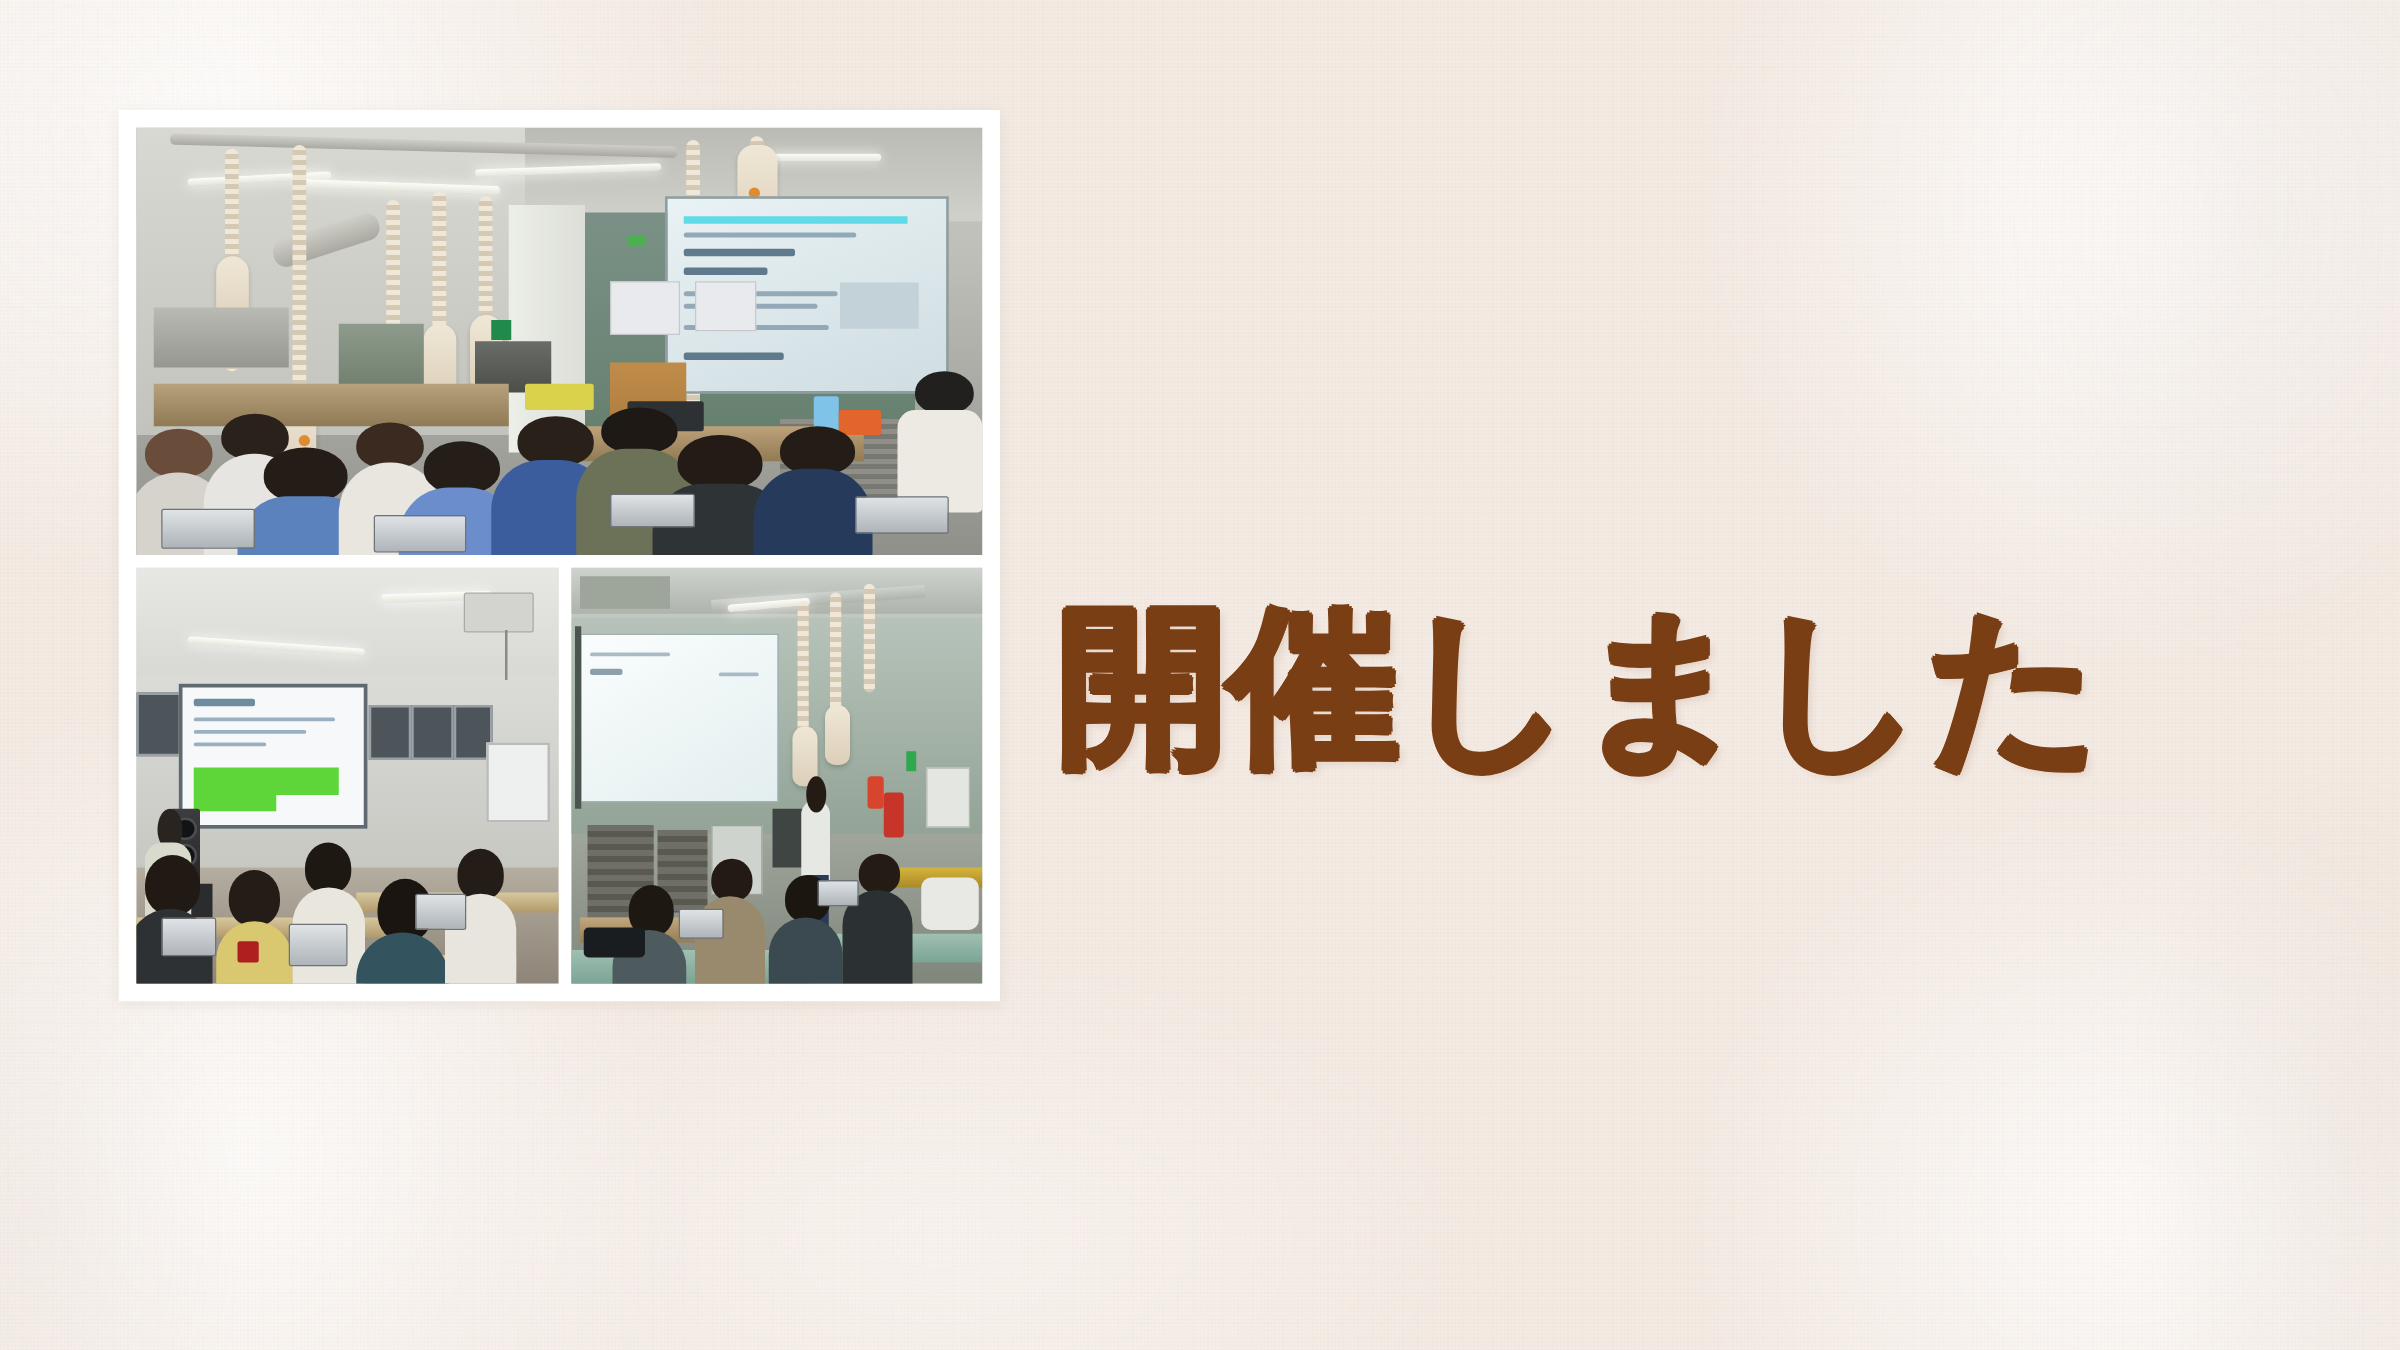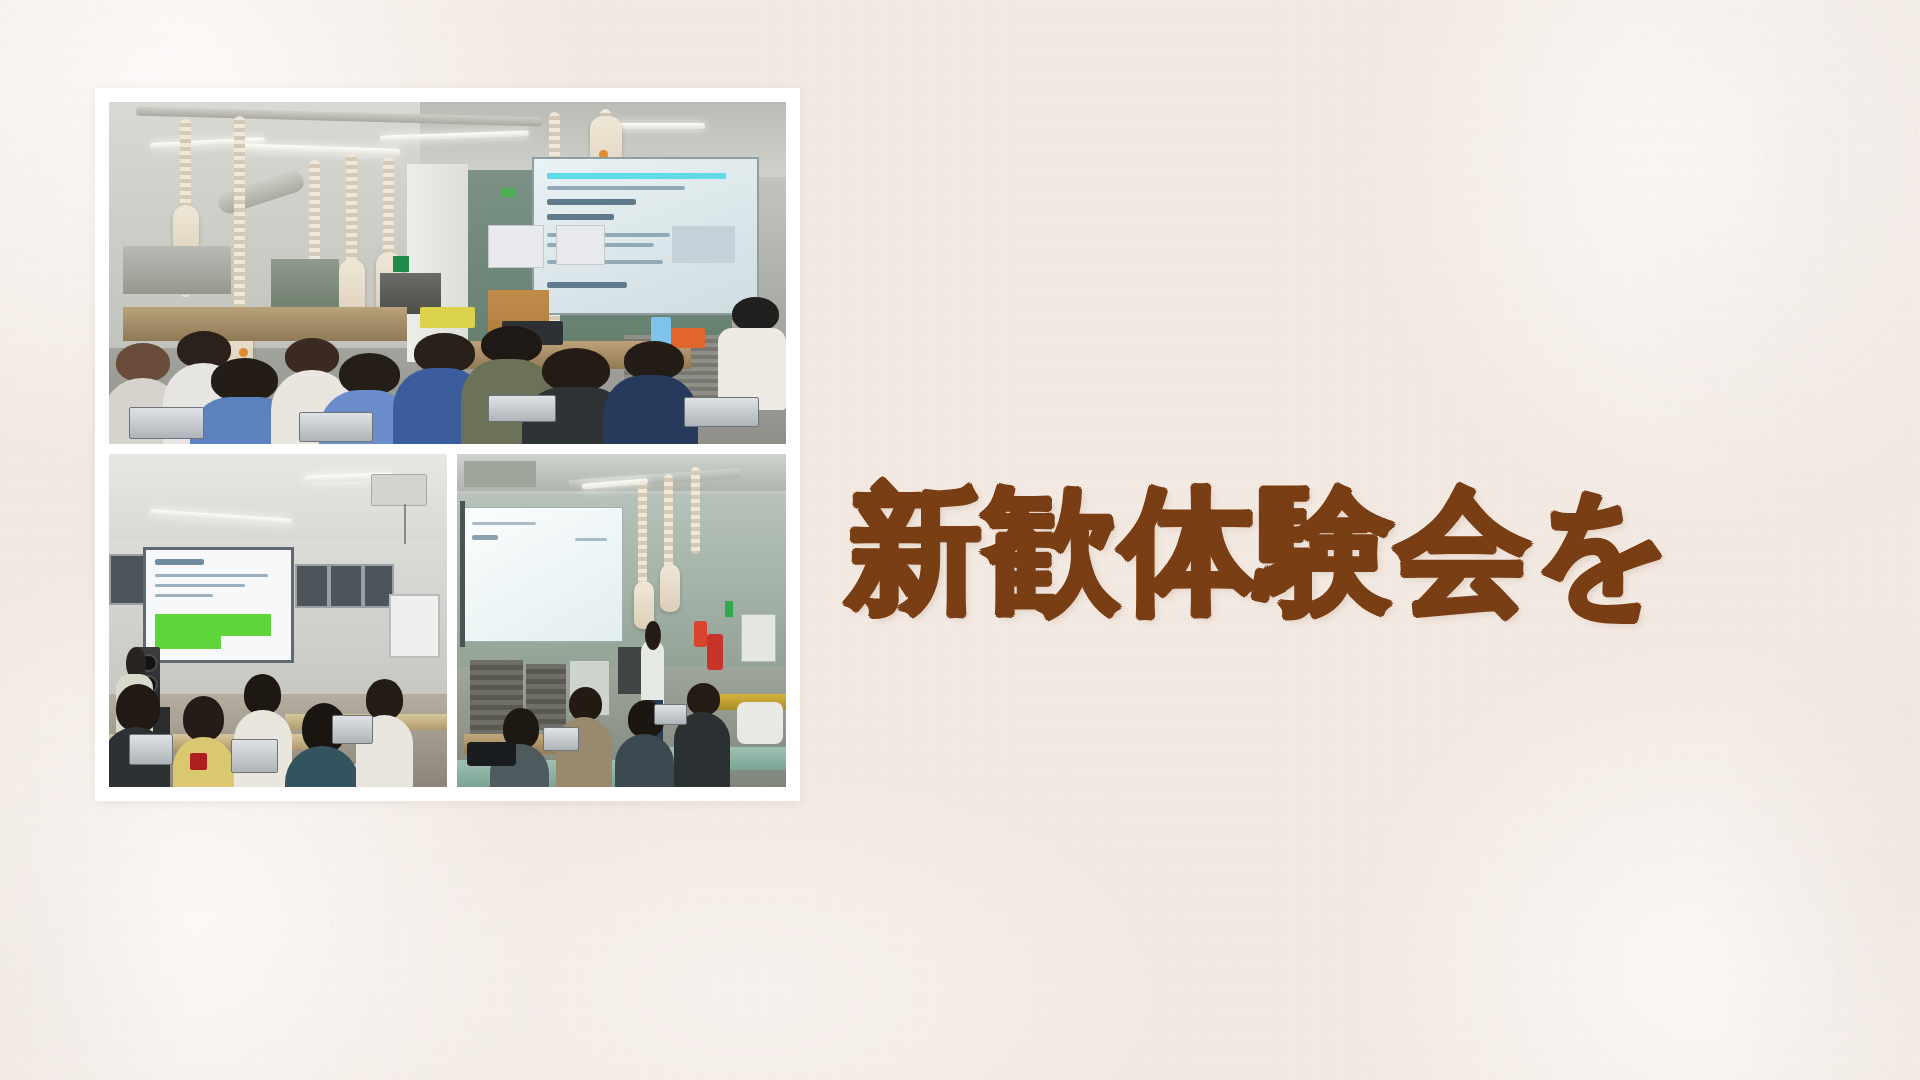--- a/index.html
+++ b/index.html
@@ -384,14 +384,14 @@
             <div class="abs" style="left:3%;top:58%;width:15%;height:22%;background:#1a1d1f;border-radius:4px;"></div>
           </div>
         </div>
       </div>
 
     </div>
   </div>
 </div>
 
 <div class="headline">
-  <span class="ln">新歓体験会を</span>
+  <span class="ln">開催しました</span>
 </div>
 
 </body></html>

